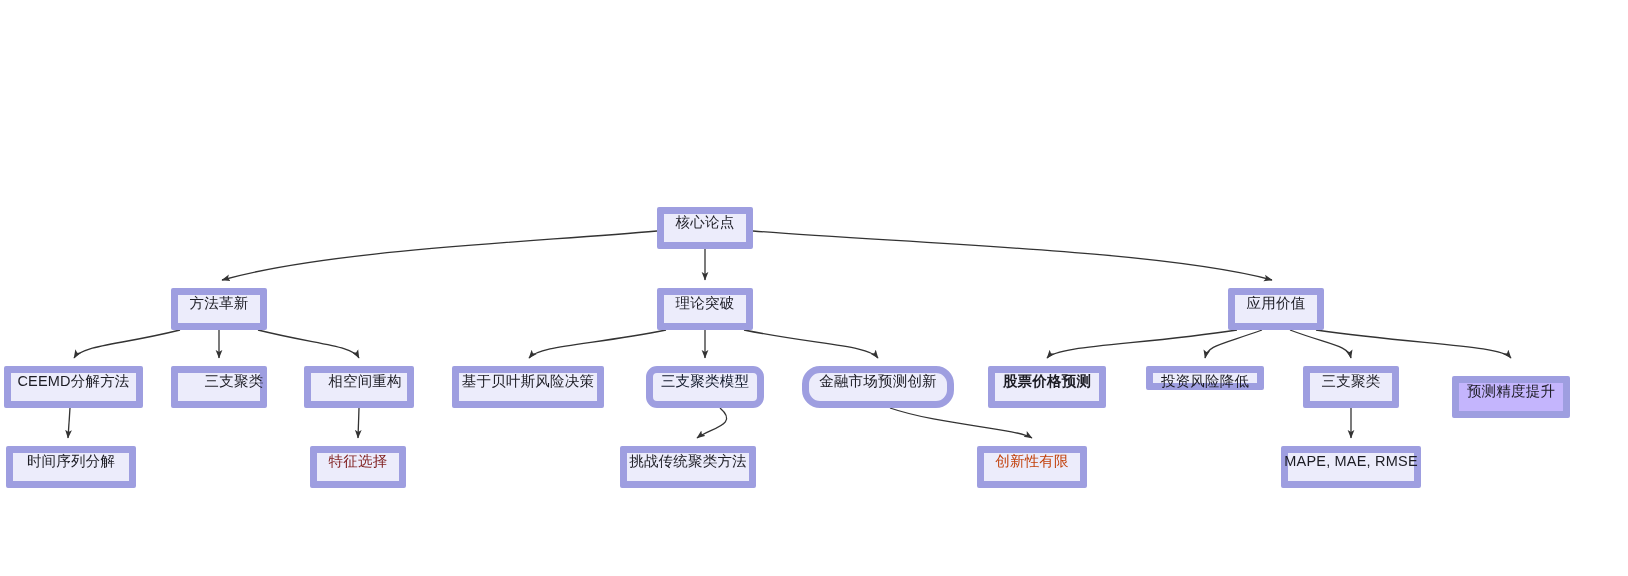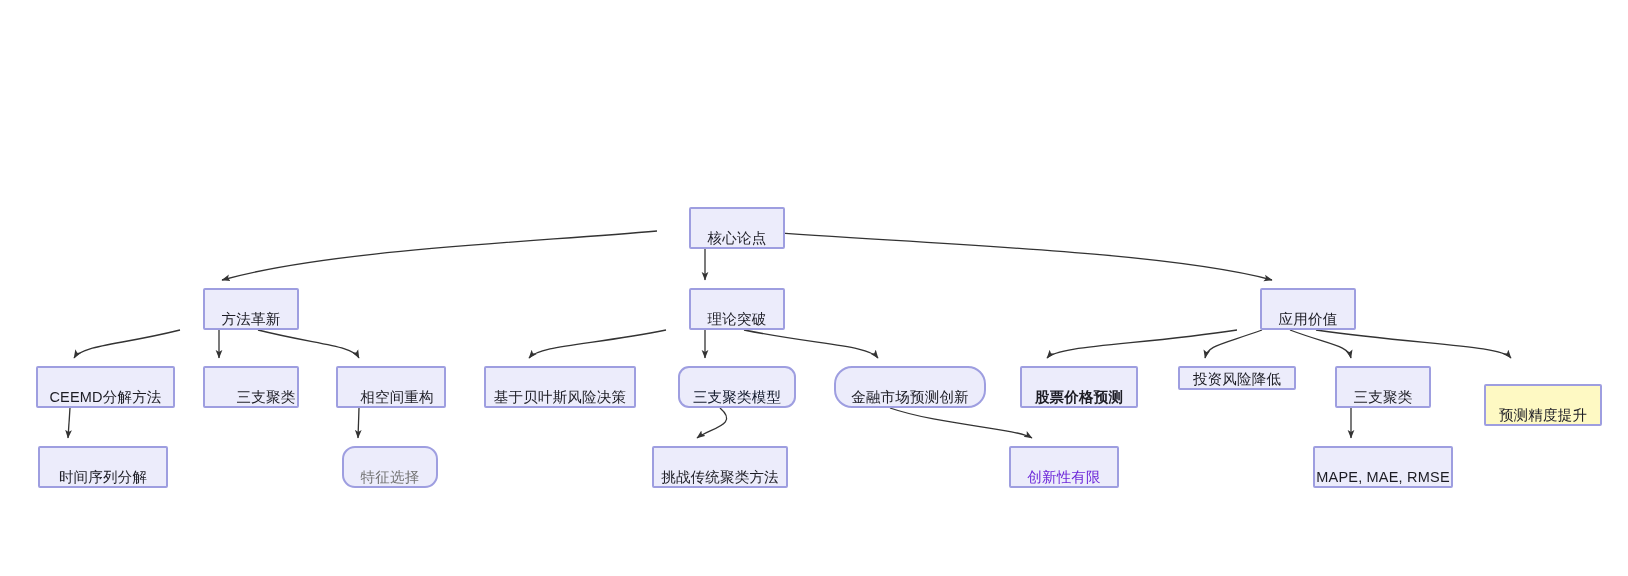--- a/index.html
+++ b/index.html
@@ -28,31 +28,30 @@
   }
   .edge-path {
     fill: none;
     stroke: #333333;
     stroke-width: 1.3px;
   }
   .node {
     position: absolute;
     box-sizing: border-box;
     background: #ececfb;
-    border: 2px solid #0c4a6e;
+    border: 7px solid #0c4a6e;
     border-radius: 2px;
     display: flex;
-    align-items: flex-end;
+    align-items: flex-start;
     justify-content: center;
     color: #1c1c24;
     font-size: 14.5px;
     line-height: 1.15;
     white-space: nowrap;
     letter-spacing: 0.2px;
-    margin-left: 32px;
   }
   .node-label {
     pointer-events: none;
   }
 </style>
 </head>
 <body>
 
 <div id="diagram-root">
   <svg id="edges" viewBox="0 0 1628 576" xmlns="http://www.w3.org/2000/svg">
@@ -115,32 +114,32 @@
       </div>
       <div class="node" style="left: 988px; top: 366px; width: 118px; height: 42px; background: rgb(236, 236, 251); border-color: rgb(158, 158, 224); color: rgb(28, 28, 36); font-weight: bold;">
         <span class="node-label">股票价格预测</span>
       </div>
       <div class="node" style="left: 1146px; top: 366px; width: 118px; height: 24px; background: rgb(236, 236, 251); border-color: rgb(158, 158, 224); color: rgb(28, 28, 36);">
         <span class="node-label">投资风险降低</span>
       </div>
       <div class="node" style="left: 1303px; top: 366px; width: 96px; height: 42px; background: rgb(236, 236, 251); border-color: rgb(158, 158, 224); color: rgb(28, 28, 36);">
         <span class="node-label">三支聚类</span>
       </div>
-      <div class="node" style="left: 1452px; top: 384px; width: 118px; height: 42px; background: #fef9c3; border-color: rgb(158, 158, 224); color: rgb(28, 28, 36);">
+      <div class="node" style="left: 1452px; top: 376px; width: 118px; height: 42px; background: #c4b5fd; border-color: rgb(158, 158, 224); color: rgb(28, 28, 36);">
         <span class="node-label">预测精度提升</span>
       </div>
       <div class="node" style="left: 6px; top: 446px; width: 130px; height: 42px; background: rgb(236, 236, 251); border-color: rgb(158, 158, 224); color: rgb(28, 28, 36);">
         <span class="node-label">时间序列分解</span>
       </div>
-      <div class="node" style="left: 310px; top: 446px; width: 96px; height: 42px; background: rgb(236, 236, 251); border-color: rgb(158, 158, 224); color: #737373; border-radius: 13px;">
+      <div class="node" style="left: 310px; top: 446px; width: 96px; height: 42px; background: rgb(236, 236, 251); border-color: rgb(158, 158, 224); color: #7f1d1d;">
         <span class="node-label">特征选择</span>
       </div>
       <div class="node" style="left: 620px; top: 446px; width: 136px; height: 42px; background: rgb(236, 236, 251); border-color: rgb(158, 158, 224); color: rgb(28, 28, 36);">
         <span class="node-label">挑战传统聚类方法</span>
       </div>
-      <div class="node" style="left: 977px; top: 446px; width: 110px; height: 42px; background: rgb(236, 236, 251); border-color: rgb(158, 158, 224); color: #6d28d9;">
+      <div class="node" style="left: 977px; top: 446px; width: 110px; height: 42px; background: rgb(236, 236, 251); border-color: rgb(158, 158, 224); color: #c2410c;">
         <span class="node-label">创新性有限</span>
       </div>
       <div class="node" style="left: 1281px; top: 446px; width: 140px; height: 42px; background: rgb(236, 236, 251); border-color: rgb(158, 158, 224); color: rgb(28, 28, 36);">
         <span class="node-label">MAPE, MAE, RMSE</span>
       </div>
     </div>
 </div>
 
 </body></html>

